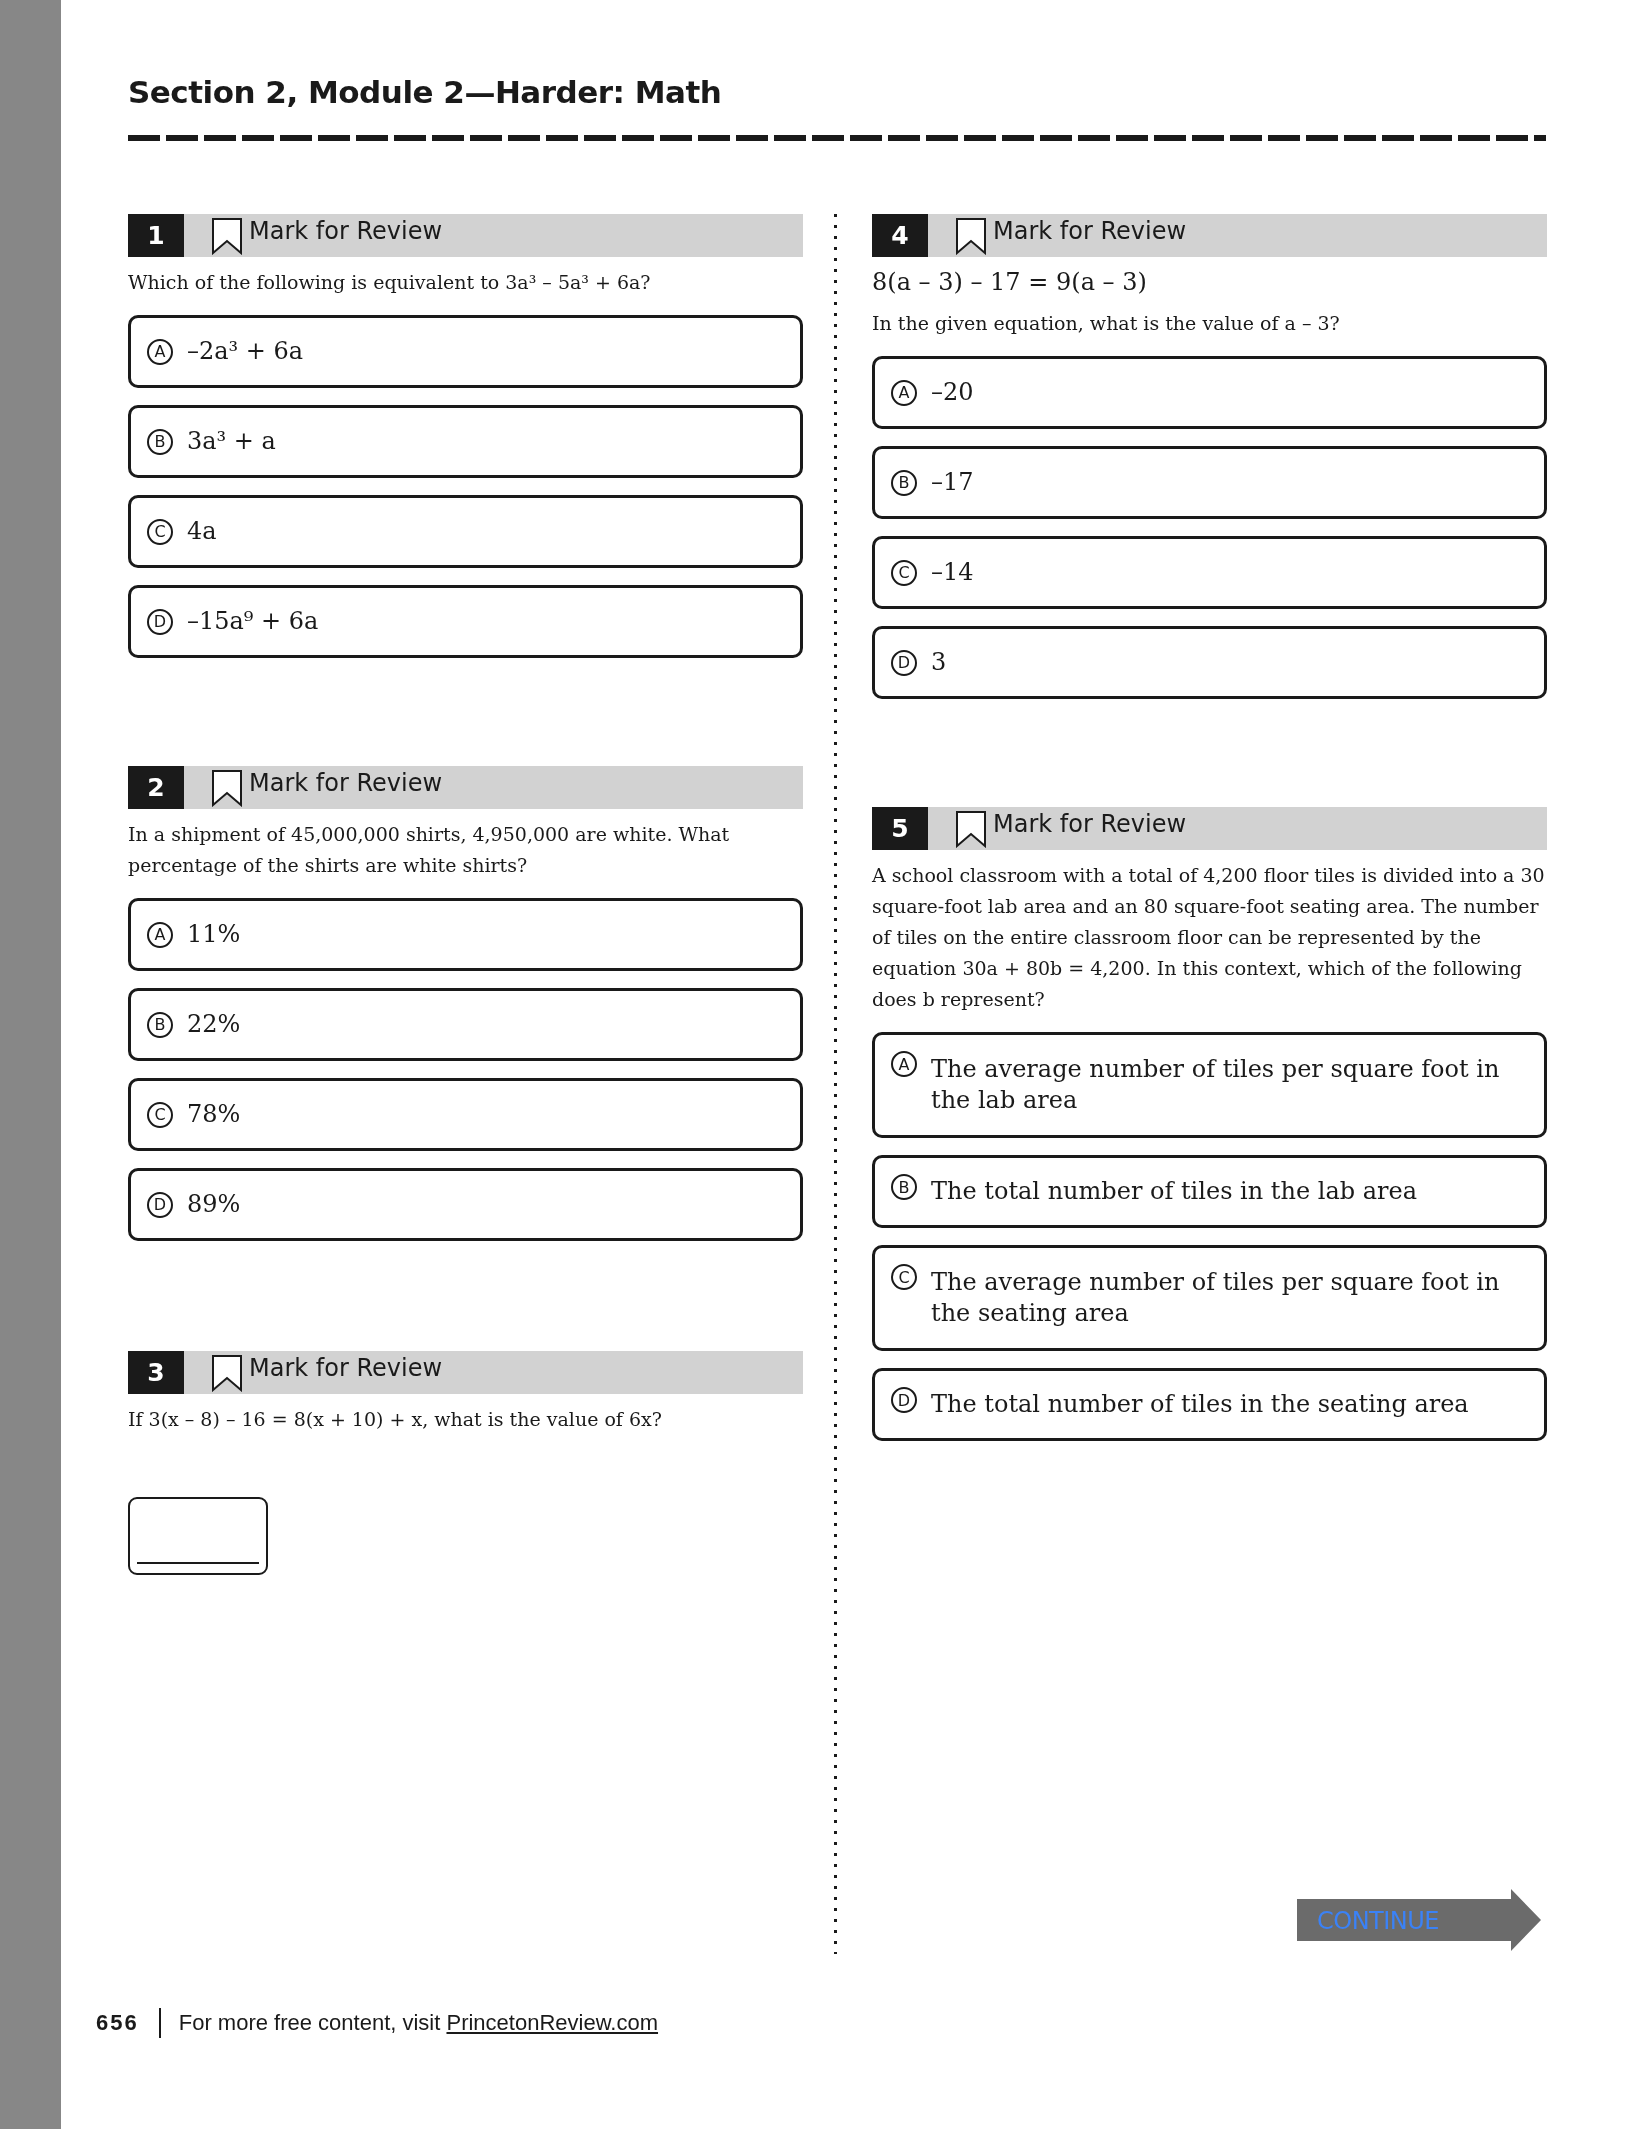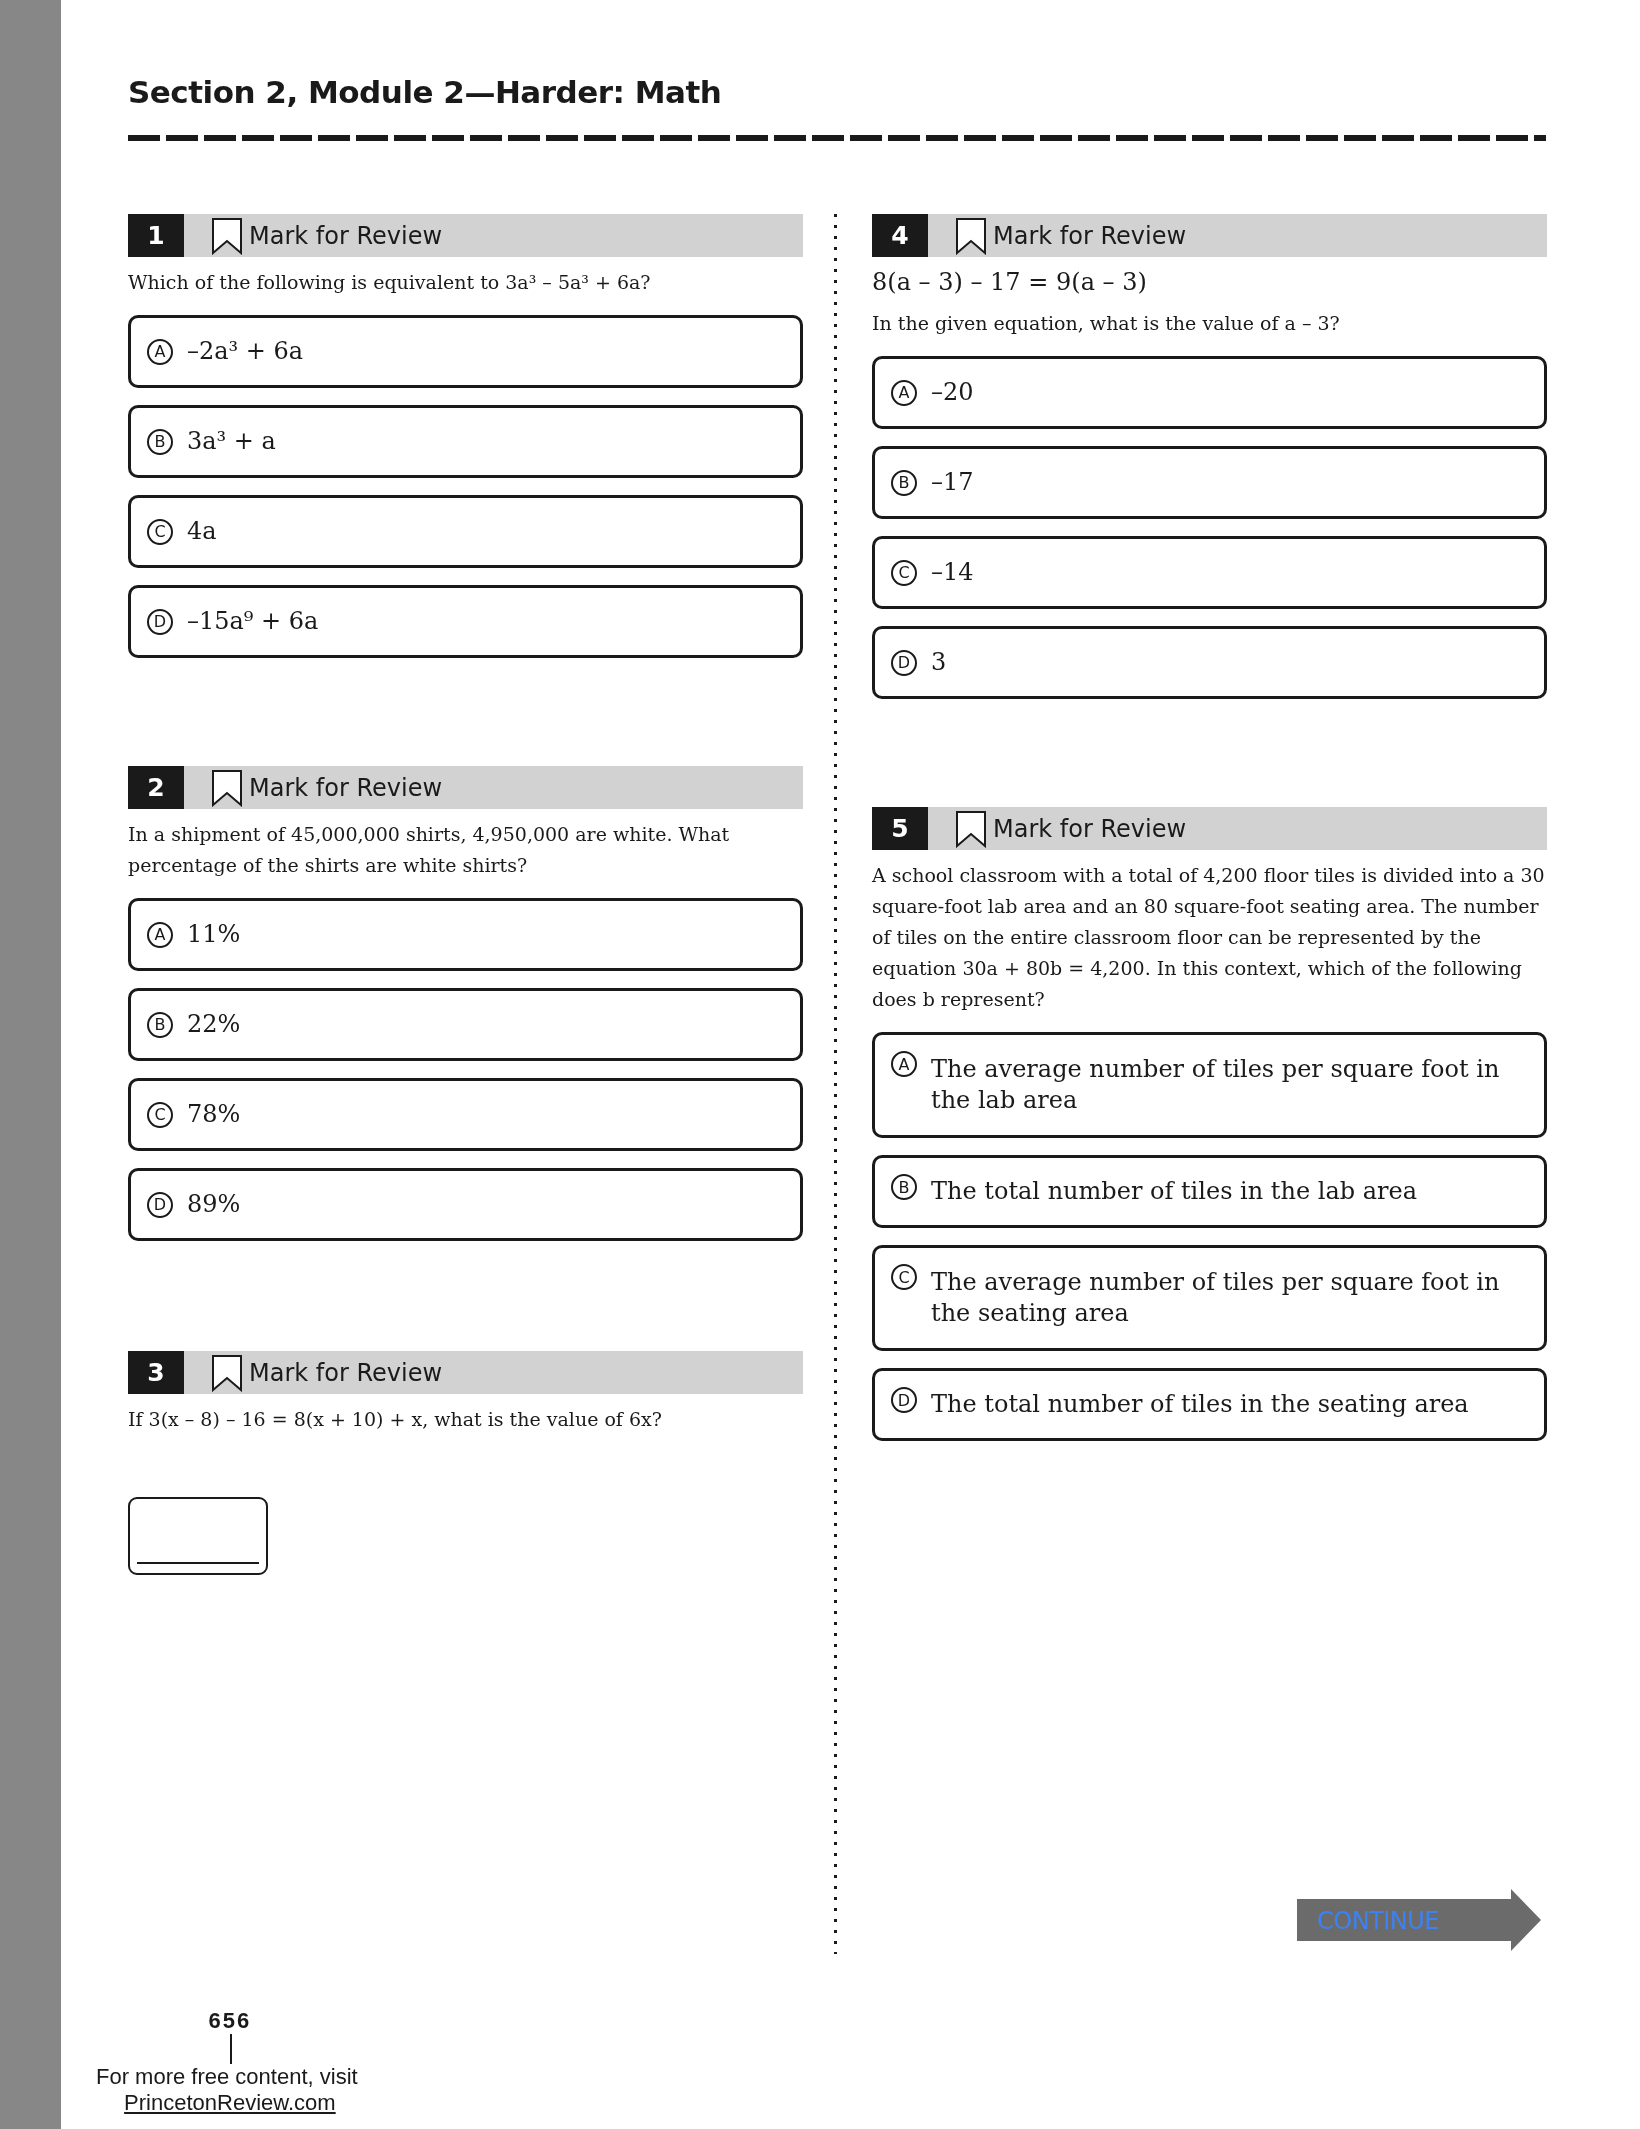--- a/index.html
+++ b/index.html
@@ -24,21 +24,21 @@
   }
   .question { position: absolute; width: 675px; }
   .q-header {
     height: 43px; background: #d2d2d2; display: flex; align-items: center; position: relative;
   }
   .q-num {
     width: 56px; height: 43px; background: #1a1a1a; color: #fff;
     font-family: "DejaVu Sans", sans-serif; font-weight: bold; font-size: 25px;
     display: flex; align-items: center; justify-content: center;
   }
-  .mark-review { display: flex; align-items: center; margin-left: 27px; cursor: pointer; }
+  .mark-review { display: flex; align-items: flex-start; margin-left: 27px; cursor: pointer; }
   .bookmark-icon { width: 32px; height: 38px; margin-right: 6px; }
   .mark-label { font-family: "DejaVu Sans", sans-serif; font-size: 24px; color: #1a1a1a; }
   .q-text { font-size: 19px; line-height: 31px; margin-top: 10px; color: #1a1a1a; }
   .q-eq { font-size: 24px; line-height: 31px; text-align: left; margin-top: 10px; }
   .choices { margin-top: 17px; }
   .choice {
     border: 3px solid #1a1a1a; border-radius: 10px; box-sizing: border-box;
     min-height: 73px; margin-bottom: 17px; display: flex; align-items: center;
     padding: 12px 14px 12px 16px; cursor: pointer; background: #fff;
   }
@@ -63,21 +63,21 @@
     position: absolute; left: 1297px; top: 1889px; width: 244px; height: 62px; cursor: pointer;
   }
   .continue svg { position: absolute; left: 0; top: 0; }
   .continue-label {
     position: absolute; left: 20px; top: 18px;
     font-family: "DejaVu Sans", sans-serif; font-weight: normal; font-size: 24px; color: #3b82f6;
     letter-spacing: -0.5px;
   }
   .footer {
     position: absolute; left: 96px; top: 2008px; display: flex; align-items: center;
-    font-family: "Liberation Sans", sans-serif; font-size: 22px; color: #1a1a1a; flex-direction: column;
+    font-family: "Liberation Sans", sans-serif; font-size: 22px; color: #1a1a1a;
   }
   .page-num { font-weight: bold; letter-spacing: 2px; font-size: 22px; }
   .footer-sep { width: 2px; height: 30px; background: #1a1a1a; margin: 0 18px 0 20px; }
   .footer-link { text-decoration: underline; cursor: pointer; }
 </style>
 </head>
 <body>
 
 <div class="left-bar"></div>
 

